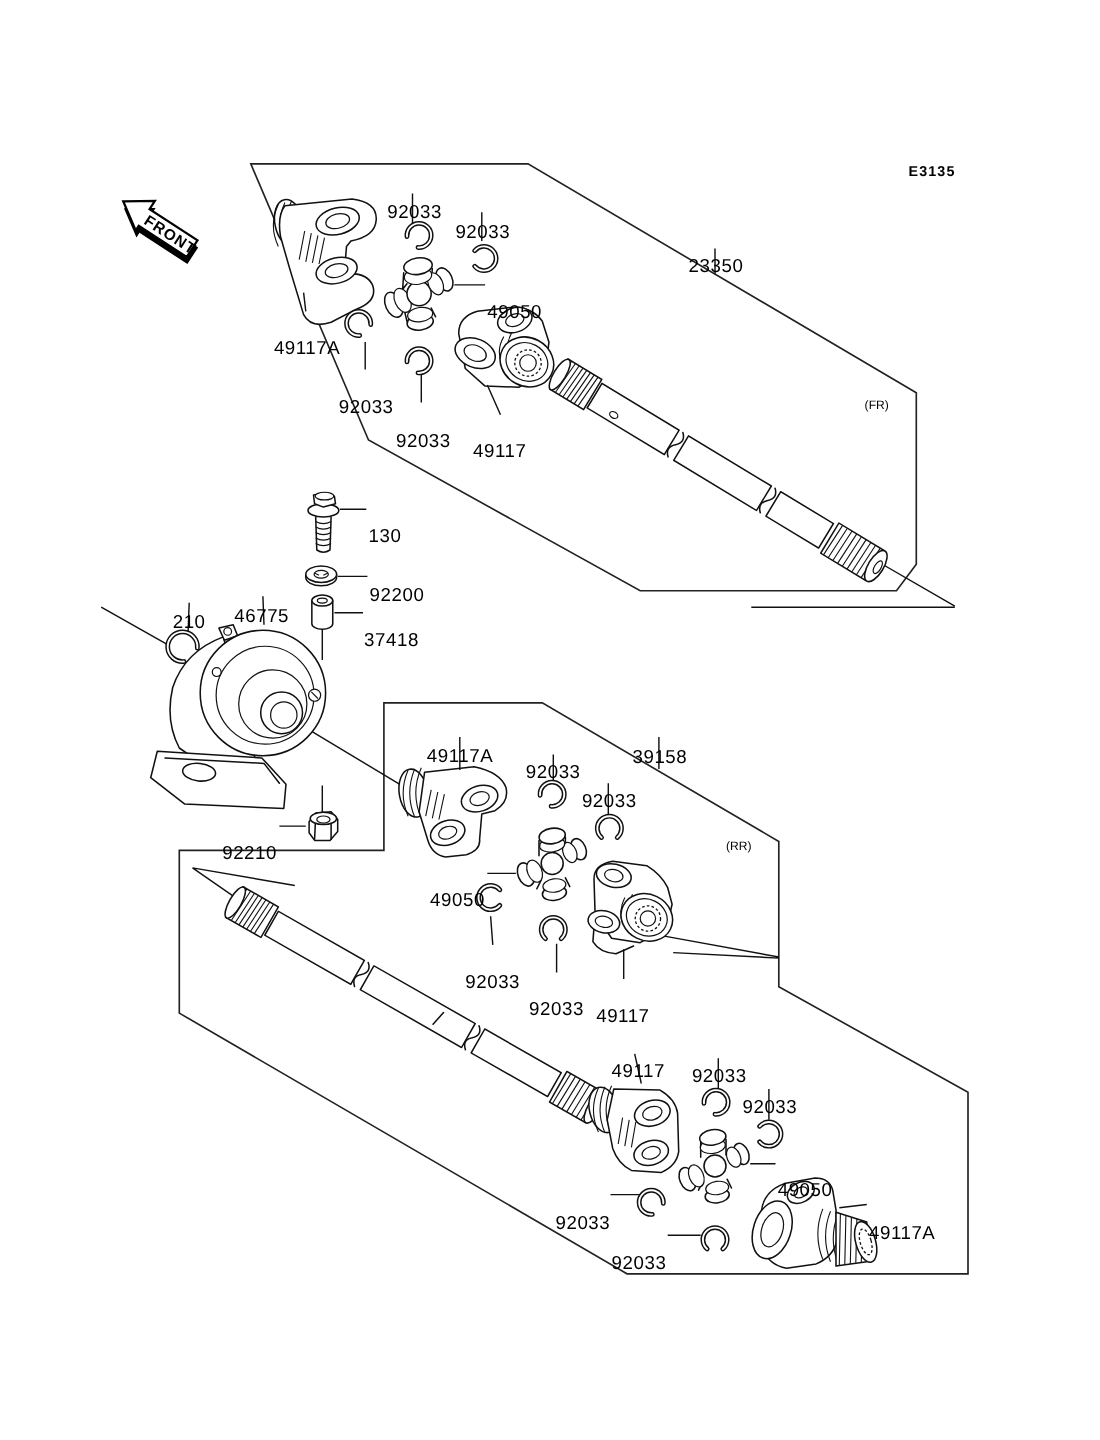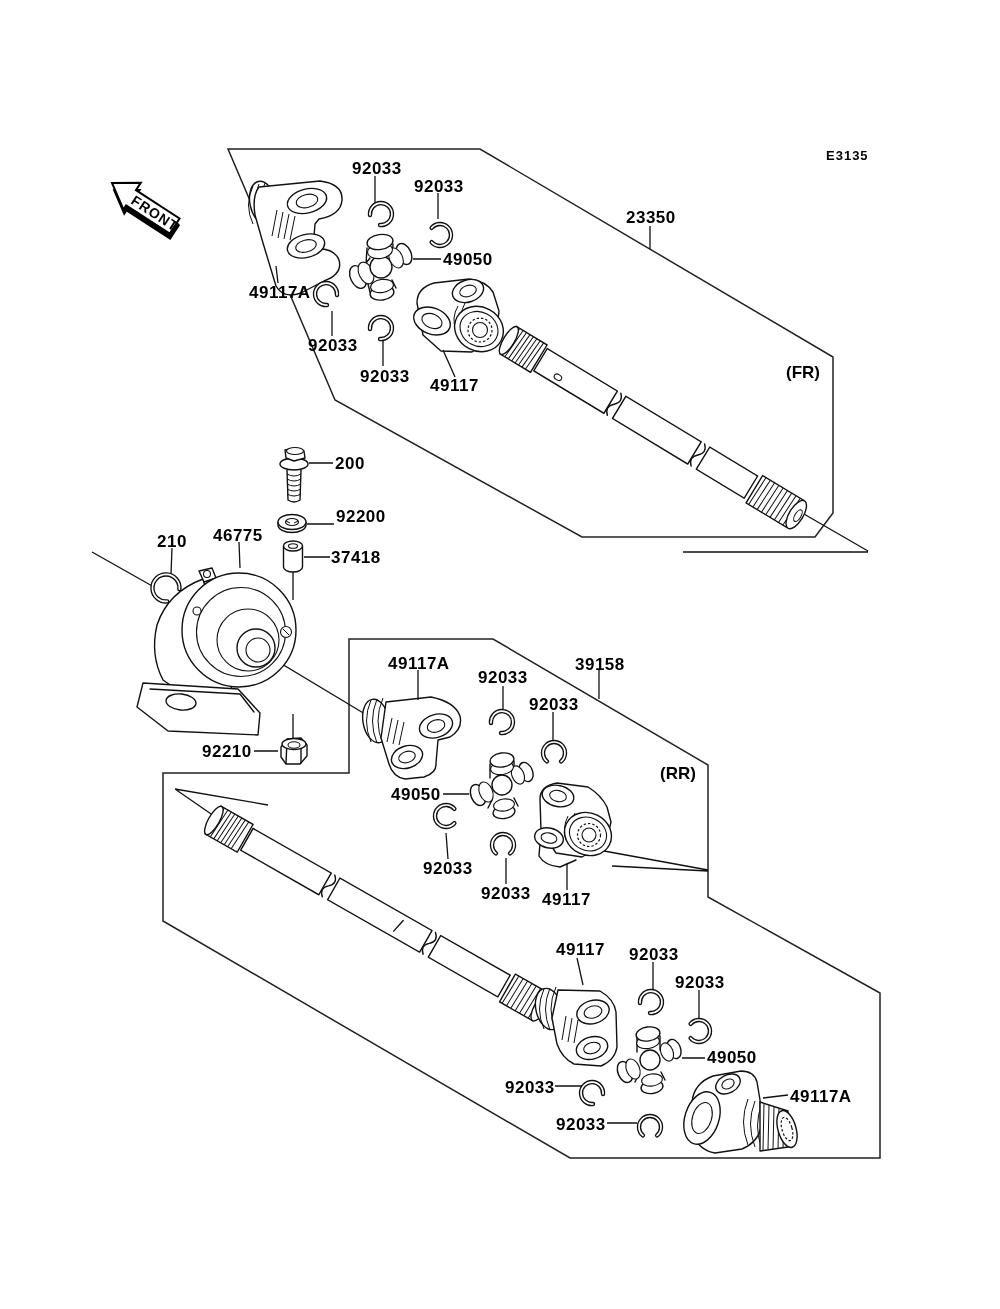--- a/index.html
+++ b/index.html
@@ -1,21 +1,21 @@
 <!DOCTYPE html>
 <html><head>
 <meta charset="utf-8">
 <style>
   html,body{margin:0;padding:0;background:#fff;}
   .stage{position:relative;width:1000px;height:1309px;background:#fff;overflow:hidden;
          font-family:"Liberation Sans",sans-serif;}
   .stage svg{position:absolute;left:0;top:0;}
-  .co{position:absolute;font-weight:700;font-size:17px;letter-spacing:.5px;color:#000;
-      white-space:nowrap;line-height:1;}
-  .tag{position:absolute;font-weight:700;font-size:17px;color:#000;white-space:nowrap;line-height:1;}
+  .co{position:absolute;font-weight:400;font-size:17px;letter-spacing:.5px;color:#000;
+      white-space:nowrap;line-height:1;margin-top:24px;}
+  .tag{position:absolute;font-weight:400;font-size:11px;color:#000;white-space:nowrap;line-height:1;}
   .figcode{position:absolute;font-weight:700;font-size:13px;letter-spacing:1px;color:#000;line-height:1;}
   .ln{fill:none;stroke:#111;stroke-width:1.4;stroke-linecap:round;stroke-linejoin:round;}
   .pt{fill:#fff;stroke:#111;stroke-width:1.4;stroke-linejoin:round;}
   .thin{fill:#fff;stroke:#111;stroke-width:1.1;}
   .hatch{fill:none;stroke:#111;stroke-width:1;}
   .box{fill:none;stroke:#222;stroke-width:1.5;stroke-linejoin:miter;}
   .ld{fill:none;stroke:#111;stroke-width:1.3;}
   .ringo{fill:none;stroke:#111;stroke-width:4.4;stroke-linecap:round;}
   .ringi{fill:none;stroke:#fff;stroke-width:1.7;stroke-linecap:round;}
   .dash{fill:none;stroke:#111;stroke-width:1.2;stroke-dasharray:2.4 2;}
@@ -272,21 +272,21 @@
 </svg>
 
 <div class="co" style="left:352px;top:160px">92033</div>
 <div class="co" style="left:414px;top:178px">92033</div>
 <div class="co" style="left:626px;top:209px">23350</div>
 <div class="co" style="left:443px;top:251px">49050</div>
 <div class="co" style="left:249px;top:284px">49117A</div>
 <div class="co" style="left:308px;top:337px">92033</div>
 <div class="co" style="left:360px;top:368px">92033</div>
 <div class="co" style="left:430px;top:377px">49117</div>
-<div class="co" style="left:335px;top:455px">200</div>
+<div class="co" style="left:335px;top:455px">130</div>
 <div class="co" style="left:336px;top:508px">92200</div>
 <div class="co" style="left:331px;top:549px">37418</div>
 <div class="co" style="left:157px;top:533px">210</div>
 <div class="co" style="left:213px;top:527px">46775</div>
 <div class="co" style="left:202px;top:743px">92210</div>
 <div class="co" style="left:388px;top:655px">49117A</div>
 <div class="co" style="left:478px;top:669px">92033</div>
 <div class="co" style="left:529px;top:696px">92033</div>
 <div class="co" style="left:575px;top:656px">39158</div>
 <div class="co" style="left:391px;top:786px">49050</div>

